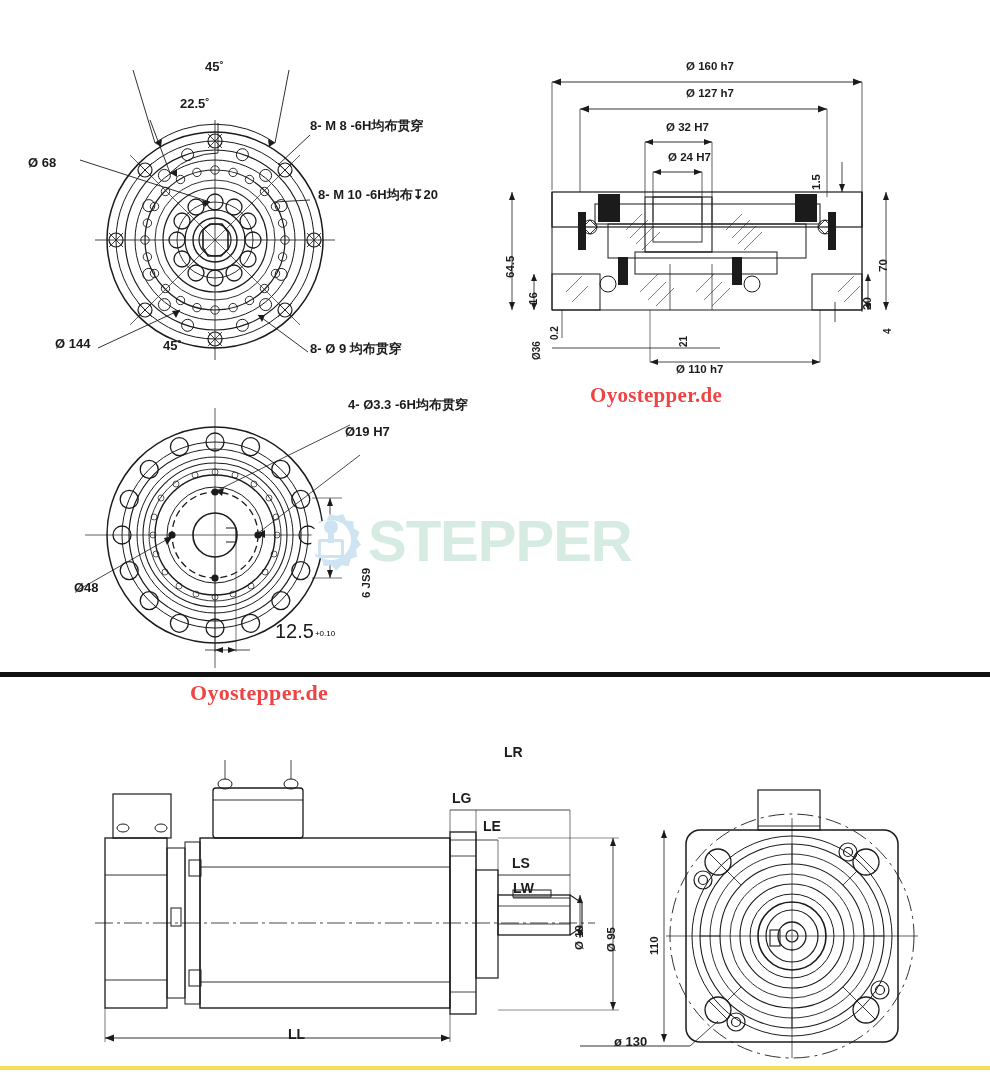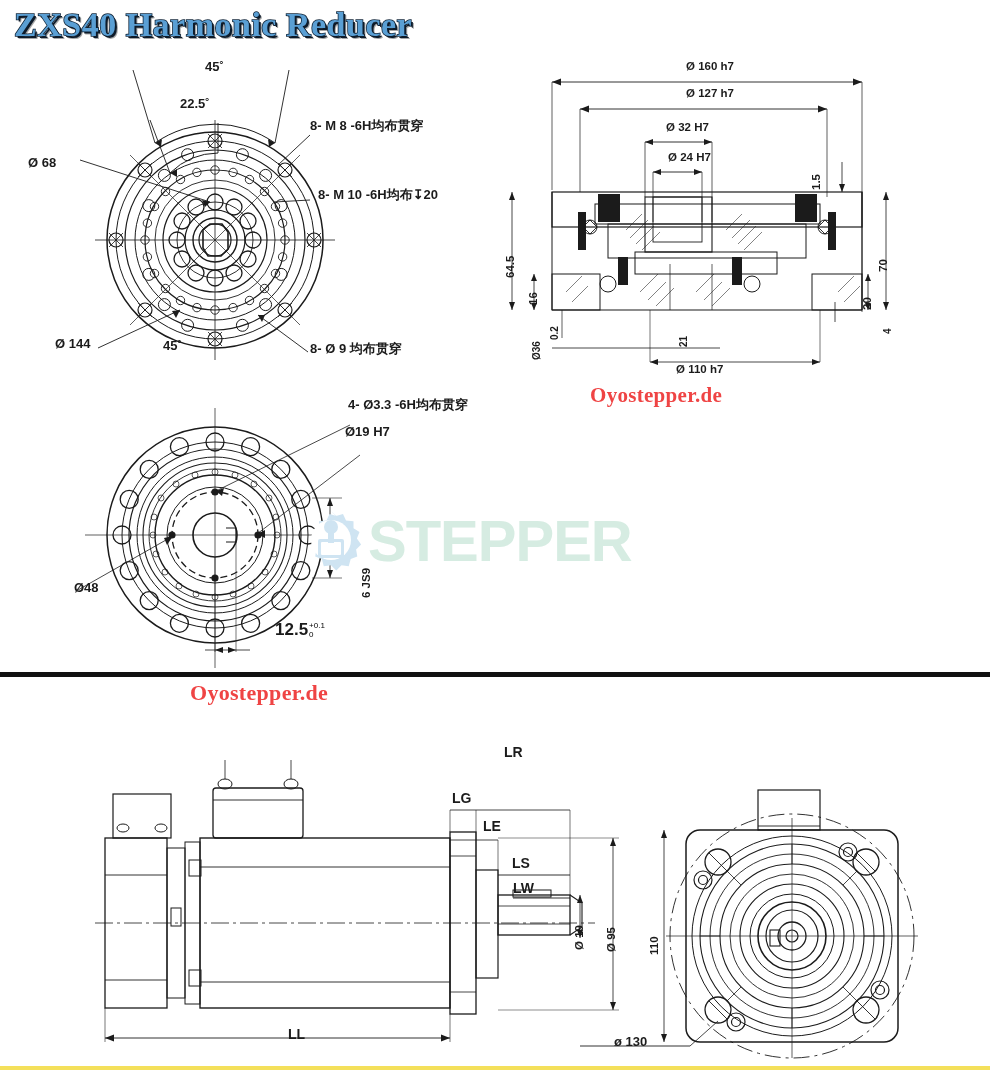--- a/index.html
+++ b/index.html
@@ -80,35 +80,32 @@
     white-space:nowrap;
     letter-spacing:0px;
   }
   .dim.sm { font-size:11.5px; }
   .dim.xs { font-size:10px; }
   .dim.rot90 { transform:rotate(-90deg); transform-origin:left top; }
   .dim.lbl { font-weight:bold; font-size:14px; }
   .tolbox { position:absolute; white-space:nowrap; }
   .tolbox .big { font-size:15px; font-weight:bold; }
   .tolbox .frac {
-    display:inline-flex; flex-direction:column;
+    display:inline-flex; 
     font-size:8px; line-height:1.05; vertical-align:middle;
     margin-left:1px;
   }
   svg { position:absolute; left:0; top:0; overflow:visible; }
   .ln { stroke:#1b1b1b; fill:none; }
 </style>
 </head>
 <body>
 
 <div class="page">
 
-  <div class="title-bar">
-    <div class="title-txt">ZXS40 Harmonic Reducer</div>
-  </div>
 
   <svg width="500" height="400" viewBox="0 0 500 400" style="left:0;top:40px;">
     <g class="ln" stroke-width="1.1">
 
       <path d="M155 103 A 105 105 0 0 1 275 103" stroke-width="1"></path>
       <path d="M170 133 A 70 70 0 0 1 218 113" stroke-width="1"></path>
 
       <line x1="155" y1="103" x2="133" y2="30" stroke-width=".9"></line>
       <line x1="275" y1="103" x2="289" y2="30" stroke-width=".9"></line>
       <line x1="170" y1="133" x2="150" y2="80" stroke-width=".9"></line>
@@ -463,21 +460,21 @@
       <line x1="252" y1="178" x2="282" y2="178" stroke-width=".6"></line>
     </g>
   </svg>
 
   <div class="dim" style="left:348px; top:396px;">4-  Ø3.3 -6H均布贯穿</div>
   <div class="dim" style="left:345px; top:424px;">Ø19 H7</div>
   <div class="dim" style="left:74px;  top:580px;">Ø48</div>
   <div class="dim sm rot90" style="left:360px; top:598px;">6 JS9</div>
 
   <div class="tolbox" style="left:275px; top:620px;">
-    <span class="dim big" style="position:relative; font-size:17px; font-weight:bold;">12.5</span><span class="frac" style="font-family:'Liberation Sans',sans-serif;">
+    <span class="dim big" style="position:relative; font-size:20px; font-weight:normal;">12.5</span><span class="frac" style="font-family:'Liberation Sans',sans-serif;">
         <span>+0.1</span>
         <span>0</span>
       </span>
   </div>
 
   <div class="wm-big">
     <svg width="62" height="62" viewBox="0 0 62 62" style="position:relative; left:0; top:0;">
       <g fill="#cfe4f2">
         <path d="M31 2 l5 5 l7 -2 l3 6.5 l7.5 .8 l0 7 l6 3.6 l-2.6 6.6 l4.2 6 l-5 4.9 l1.2 7.2 l-6.6 2.4 l-2 7.2 l-7.2 -1 l-5.2 5.2 l-5.3 -5.2 l-7.2 1 l-2 -7.2 l-6.6 -2.4 l1.2 -7.2 l-5 -4.9 l4.2 -6 l-2.6 -6.6 l6 -3.6 l0 -7 l7.5 -.8 l3 -6.5 l7 2 z"></path>
       </g>

